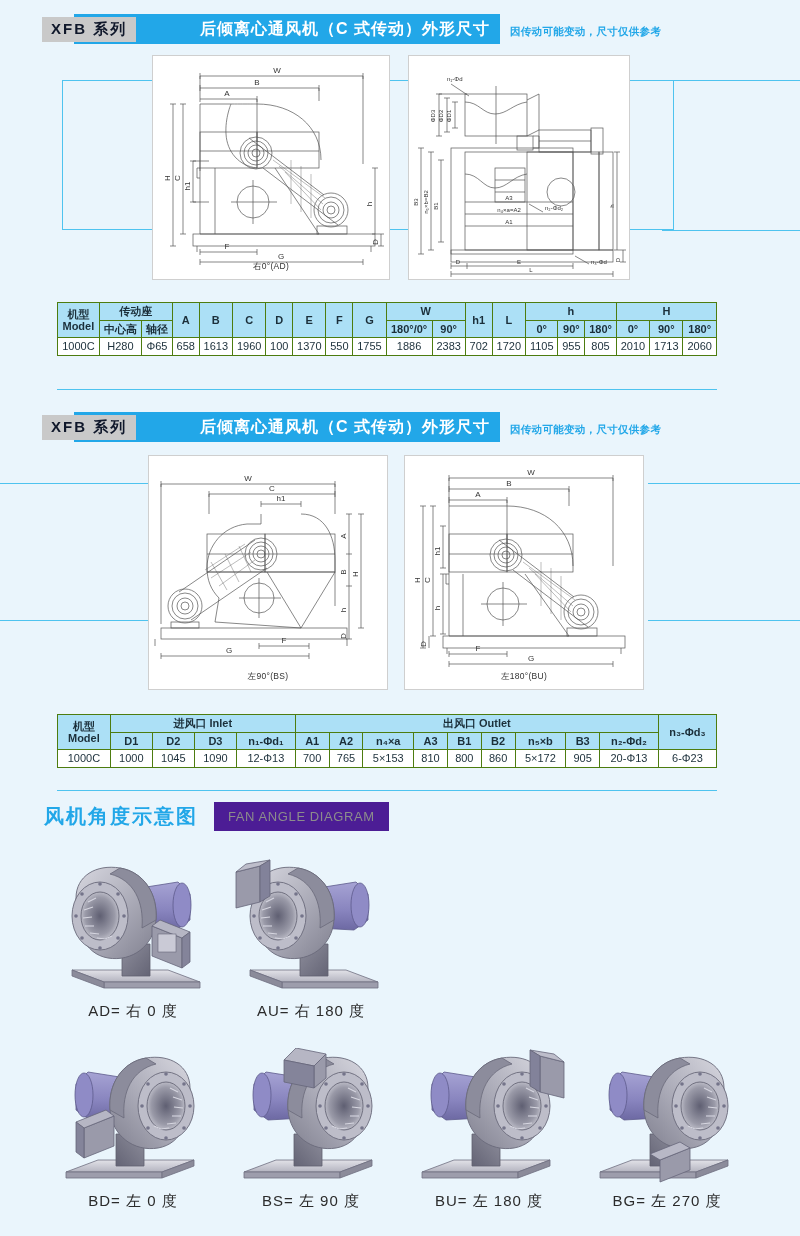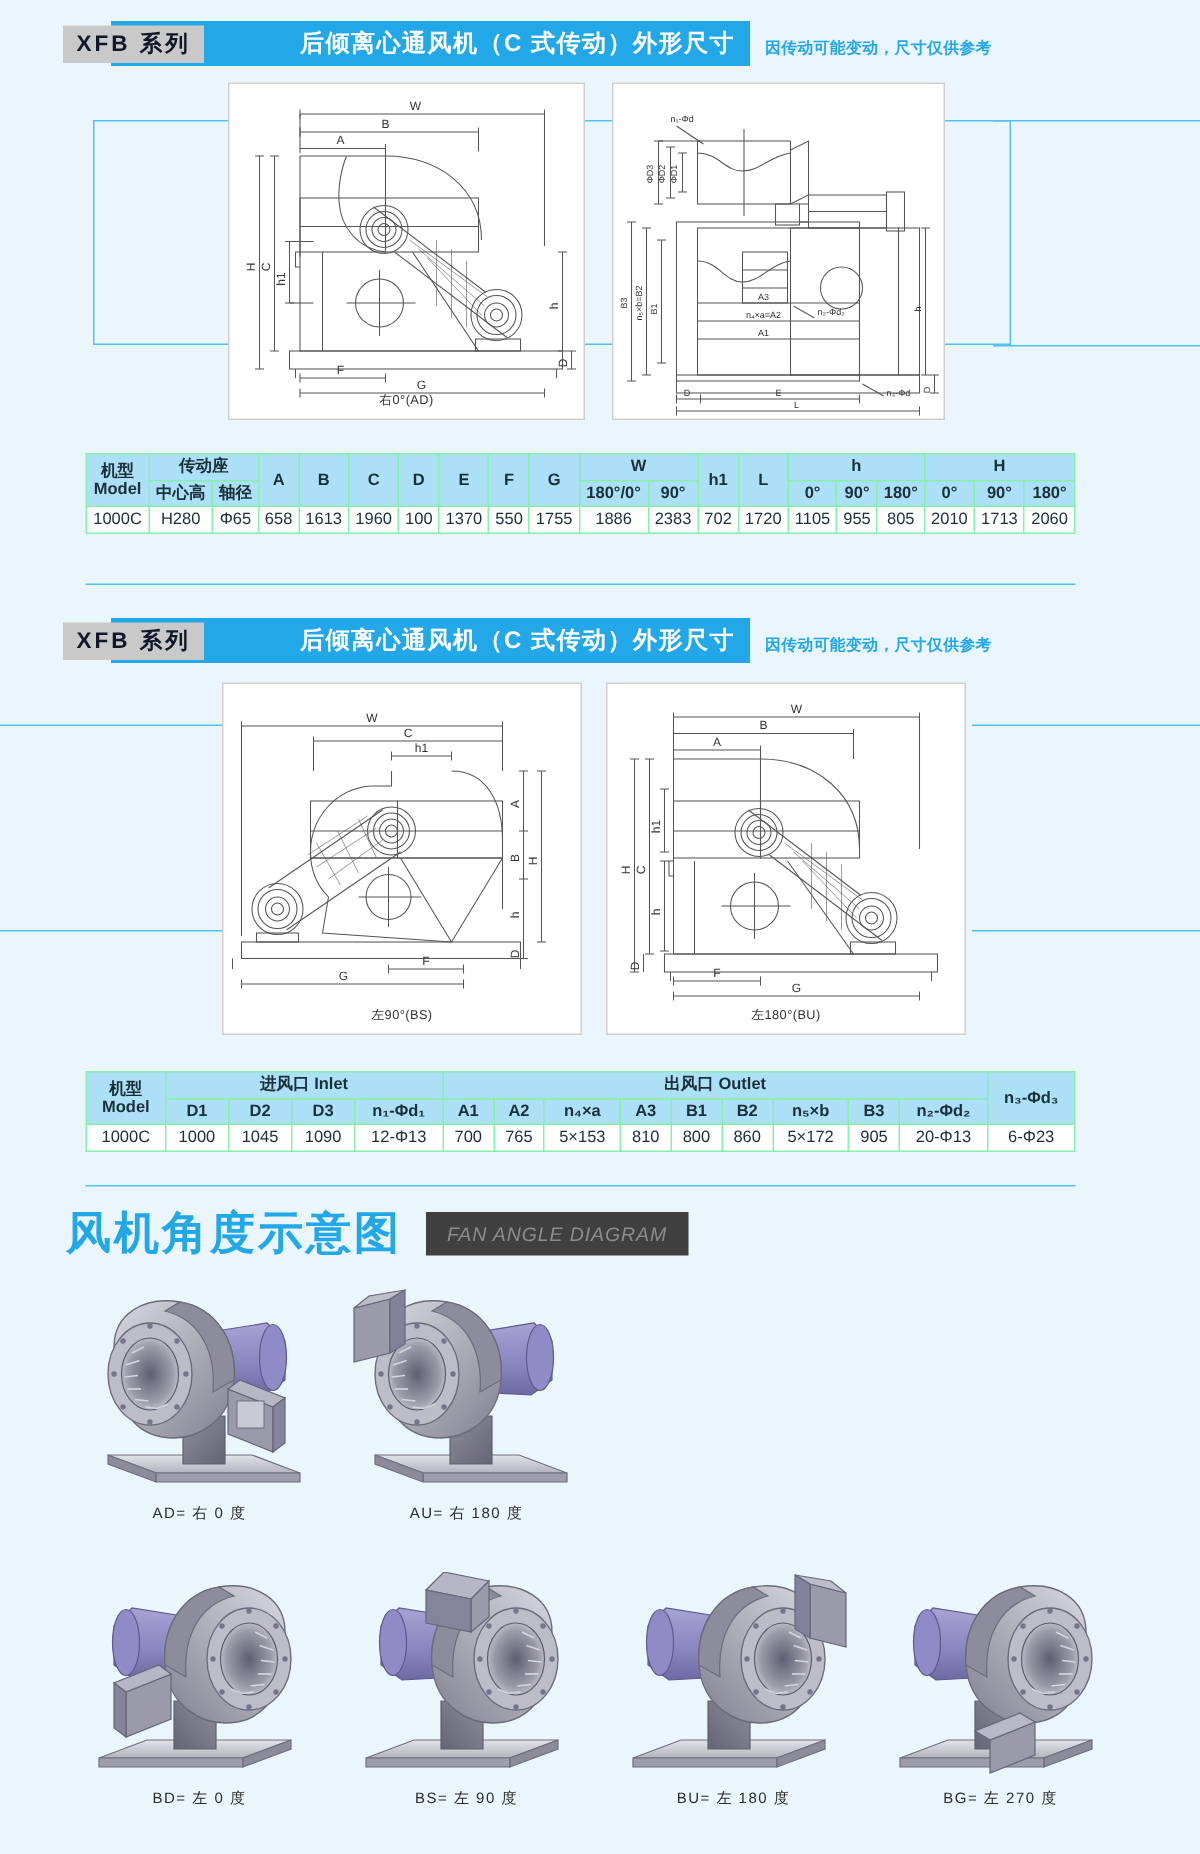--- a/index.html
+++ b/index.html
@@ -47,48 +47,48 @@
   }
   .panel .caption {
     position: absolute; bottom: 6px; left: 0; right: 0; text-align: center;
     font-size: 8.5px; color: #333; letter-spacing: .3px;
   }
   .panel svg { display: block; }
 
   
   .spec-table {
     position: absolute; border-collapse: separate; border-spacing: 1.5px;
-    background: #86efac;
+    background: #4d7c0f;
   }
   .spec-table td, .spec-table th {
     background: #ace0f6; color: #1b2f3a;
     font-size: 11px; font-weight: bold;
     text-align: center; vertical-align: middle;
     padding: 2px 3px; white-space: nowrap; line-height: 1.15;
   }
   .spec-table tr.datarow td { background: #ffffff; font-weight: normal; margin-left: 18px; }
   .tbl-underline {
     position: absolute; height: 0; border-top: 1.5px solid #4fc3ef;
   }
 
   
   .sec-title { position: absolute; display: flex; align-items: center; }
   .sec-title .cn {
-    color: #22a7e8; font-size: 30px; font-weight: bold; letter-spacing: 2px;
+    color: #22a7e8; font-size: 20px; font-weight: bold; letter-spacing: 2px;
   }
   .sec-title .en {
-    margin-left: 16px; background: #404040; color: #8c8c8c;
-    font-size: 13px; letter-spacing: .6px; padding: 7px 14px; font-style: italic;
+    margin-left: 16px; background: #4c1d95; color: #8c8c8c;
+    font-size: 13px; letter-spacing: .6px; padding: 7px 14px;
   }
 
   
   .fan-grid { position: absolute; display: grid; grid-template-columns: repeat(4, 1fr); }
   .fan-cell { display: flex; flex-direction: column; align-items: center; }
   .fan-cell .lbl {
-    margin-top: 4px; font-size: 10px; color: #2b2b2b; letter-spacing: 1px;
+    margin-top: 4px; font-size: 15px; color: #2b2b2b; letter-spacing: 1px;
   }
 </style>
 </head>
 <body>
 
 <div class="page">
 
   <div class="banner" style="left:42px; top:14px; width:720px;">
     <div class="bar">
       <span class="maintitle">后倾离心通风机（C 式传动）外形尺寸</span>

